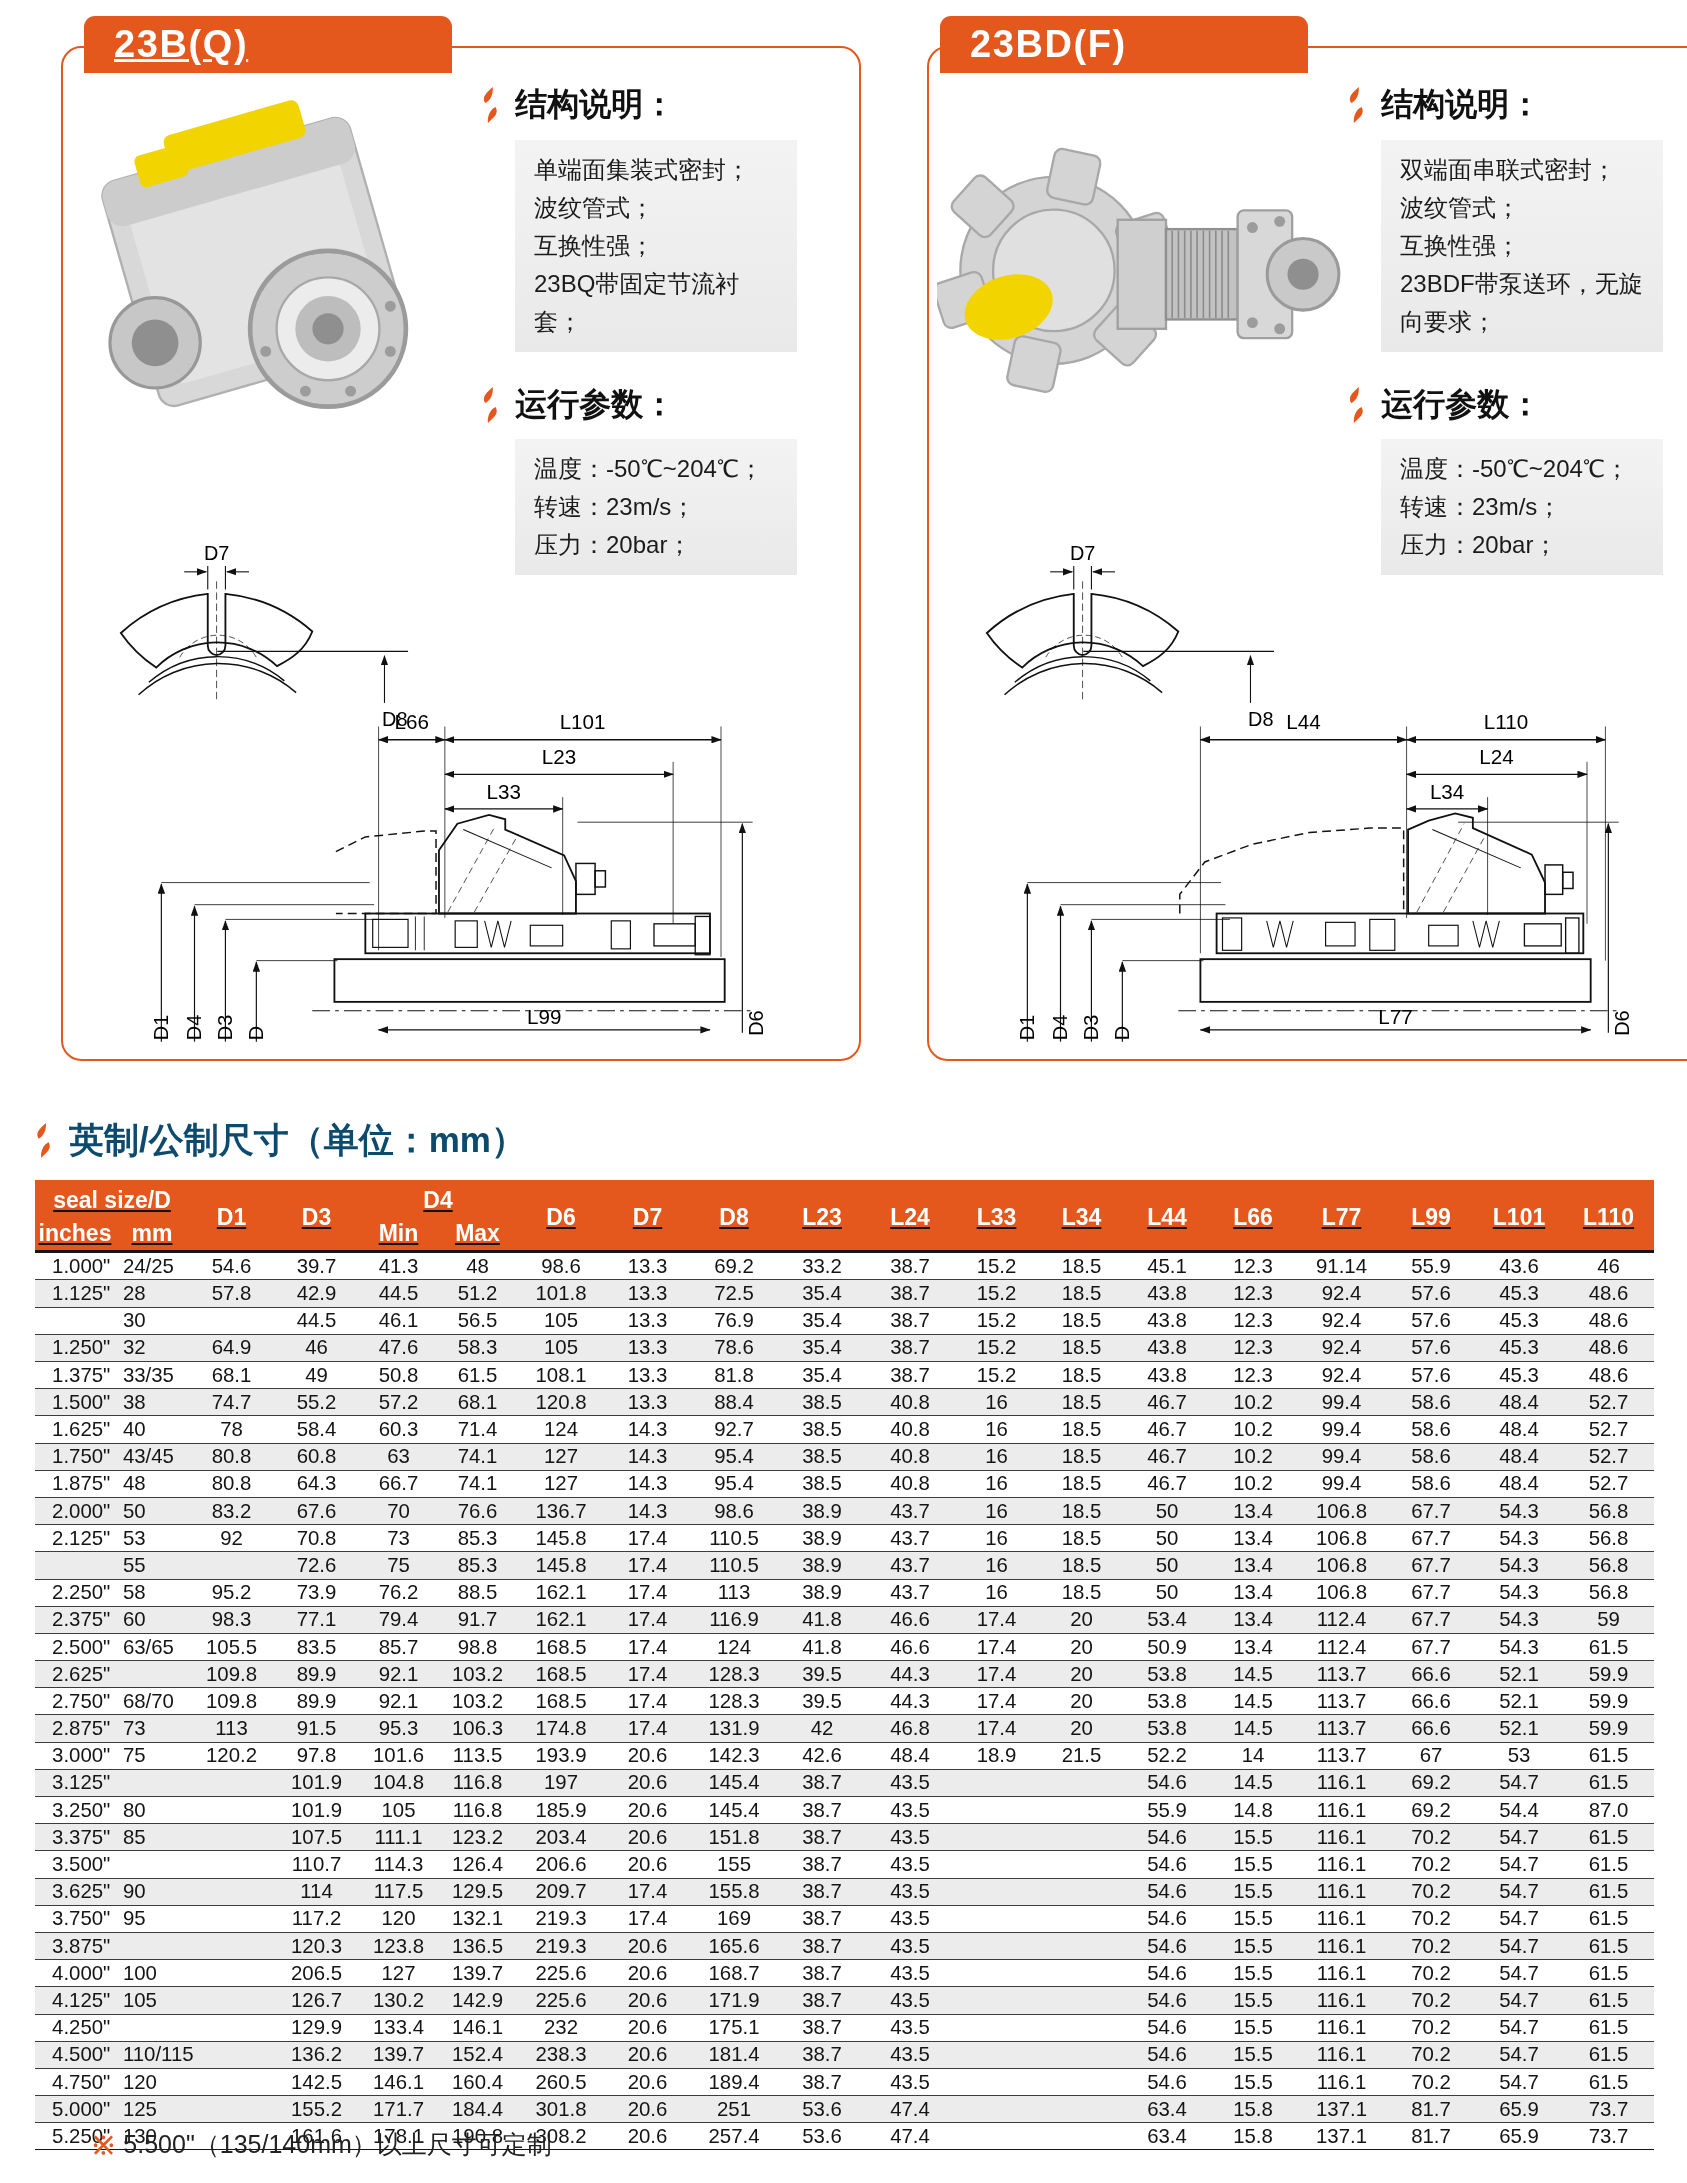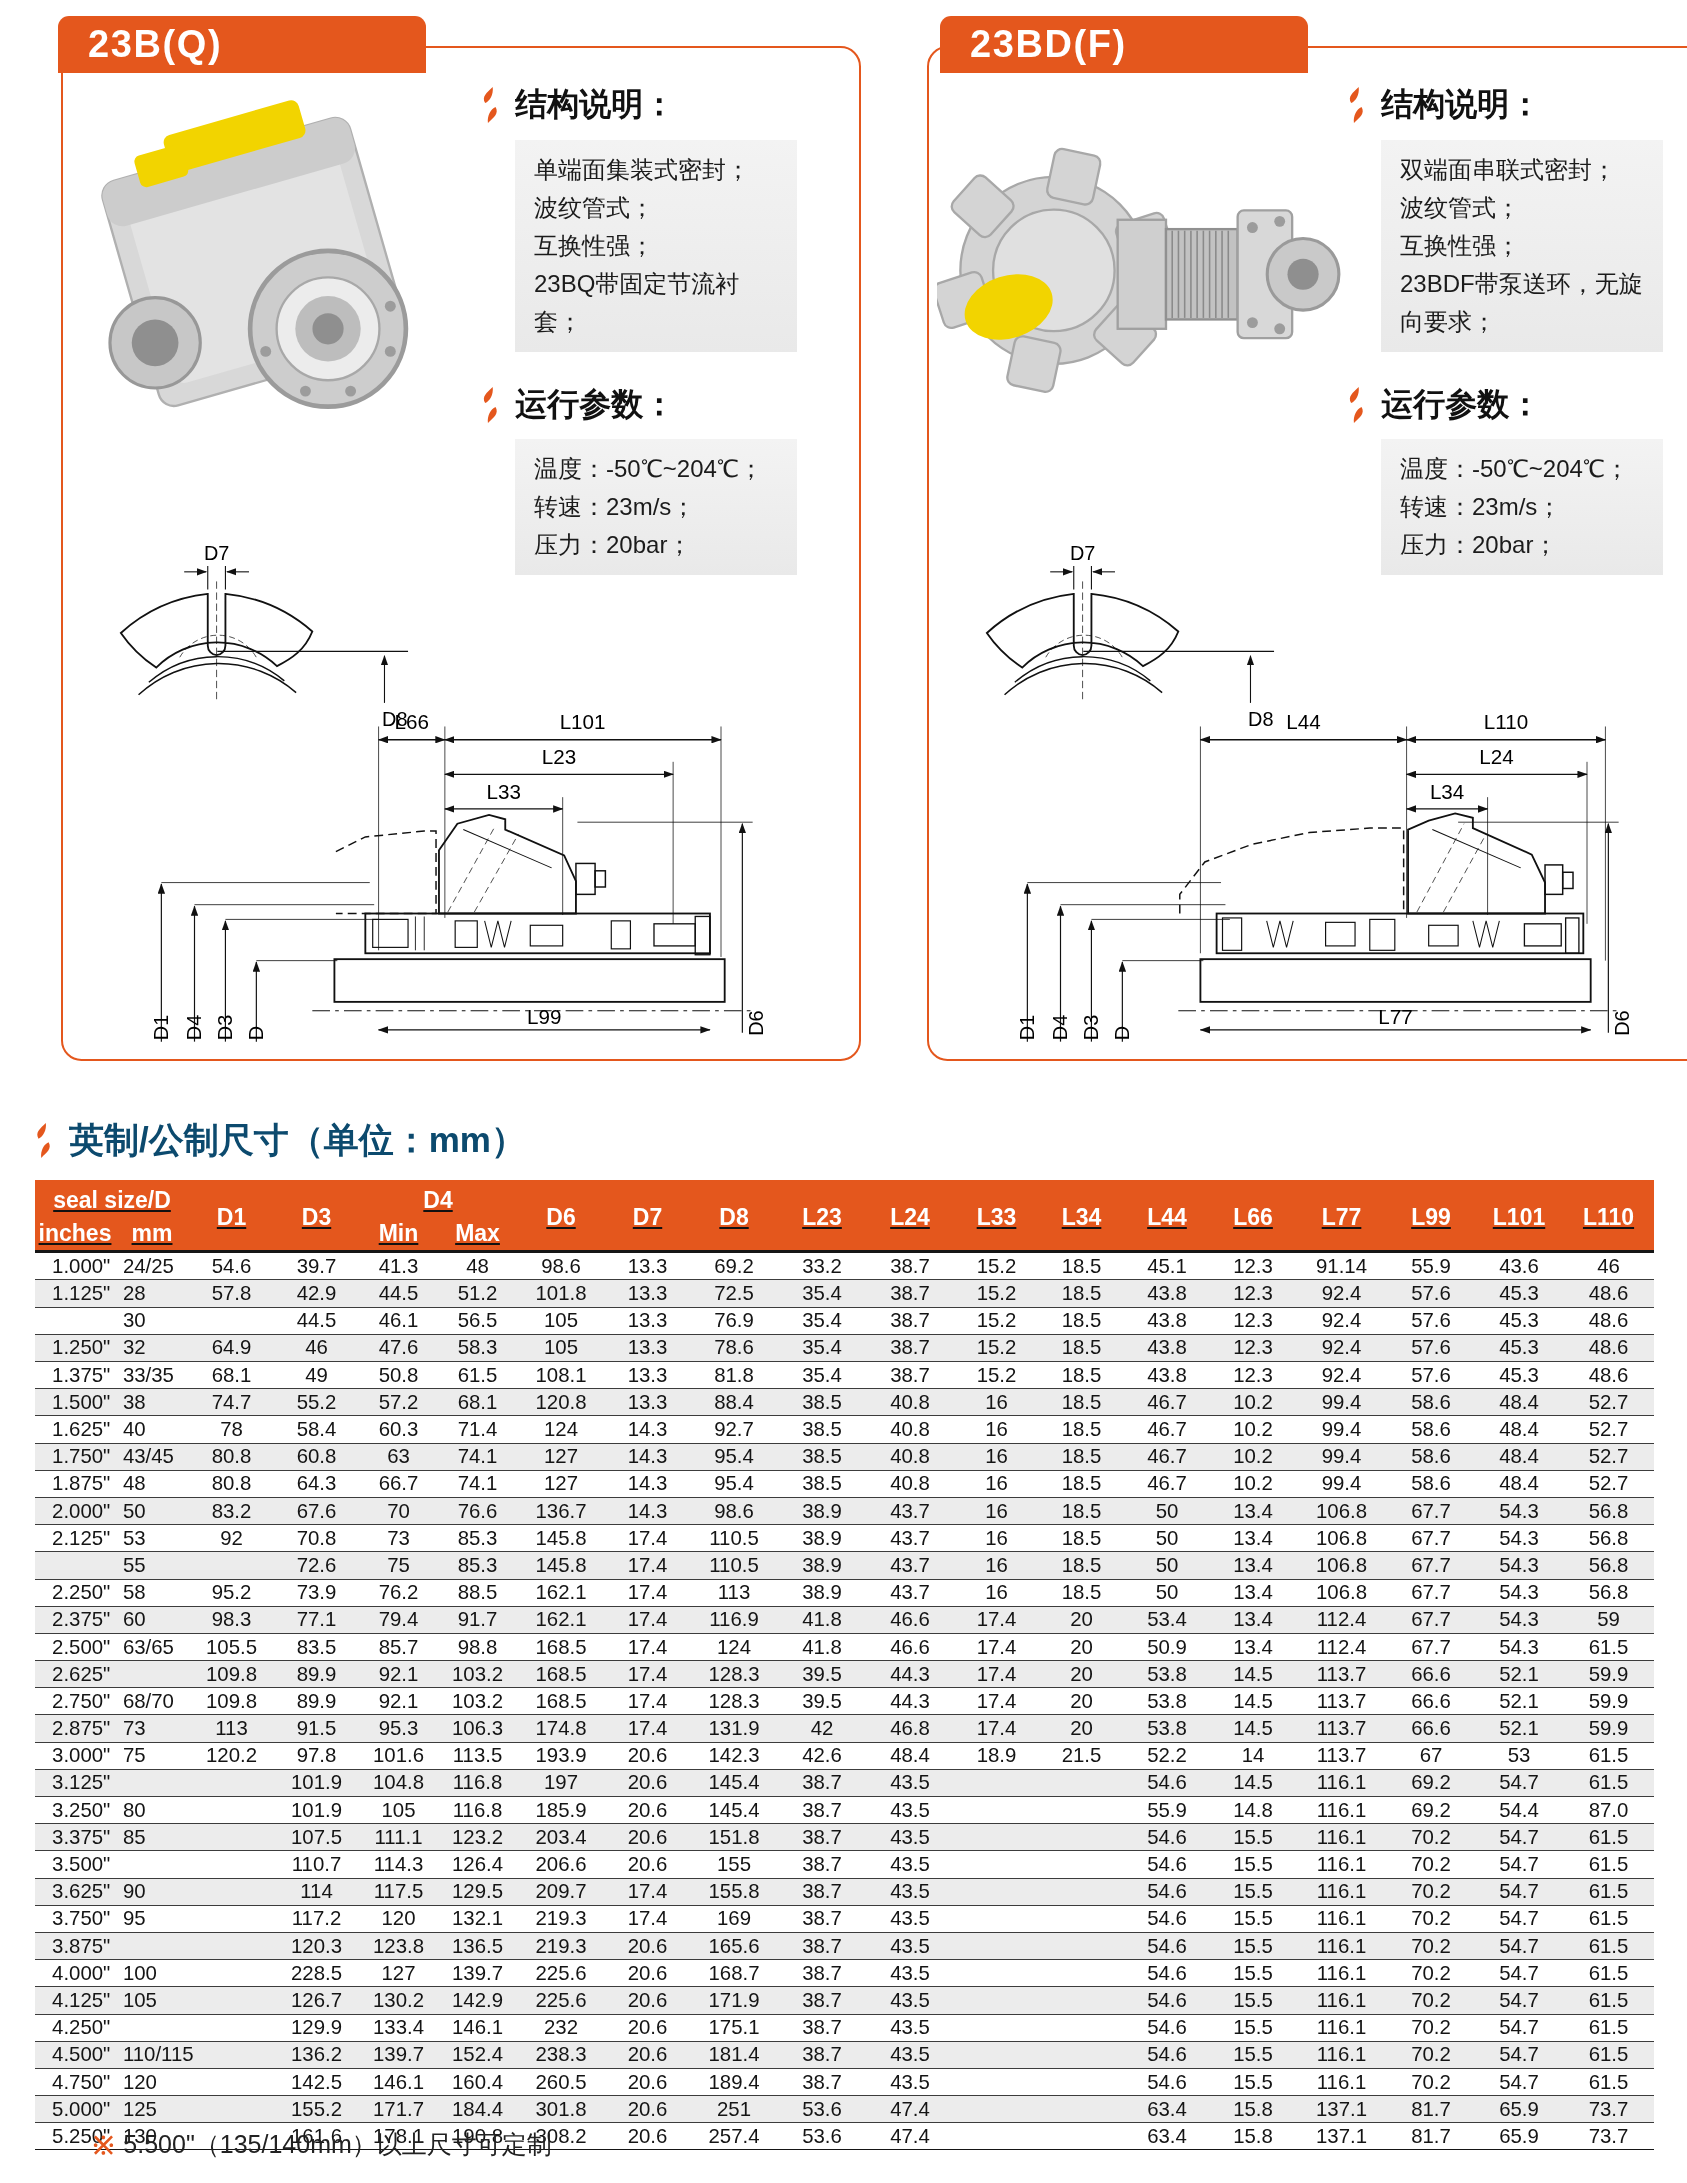--- a/index.html
+++ b/index.html
@@ -51,21 +51,21 @@
   .footnote{
     position:absolute;left:93px;top:2127px;font-size:25px;color:#222;
     display:flex;align-items:center;gap:9.4px;
   }
   .fn-mark{color:#e4571d;font-weight:bold;}
   svg text{font-family:"Liberation Sans", sans-serif;}
 </style>
 </head>
 <body>
 
-<div class="panel-tab" style="left:58px;top:15.7px;"><span>23B(Q)</span></div>
+<div class="panel-tab" style="left:84px;top:15.7px;text-decoration:underline;"><span>23B(Q)</span></div>
 <div class="panel-box" style="left:61px;top:46px;width:752px;height:1011px;">
 
   <svg class="photo-svg" viewBox="0 0 520 500">
     <g transform="rotate(-16 250 240)">
       <rect x="70" y="90" width="330" height="300" rx="20" fill="#d8d8d8" stroke="#b0b0b0" stroke-width="3"></rect>
       <rect x="95" y="115" width="280" height="250" rx="14" fill="#e3e3e3"></rect>
       <rect x="70" y="90" width="330" height="60" rx="20" fill="#cccccc"></rect>
     </g>
     <rect x="120" y="58" width="180" height="50" rx="10" fill="#f2d400" transform="rotate(-16 210 83)"></rect>
     <rect x="84" y="100" width="64" height="42" rx="8" fill="#f2d400" transform="rotate(-16 116 121)"></rect>
@@ -953,21 +953,21 @@
           <td>15.5</td>
           <td>116.1</td>
           <td>70.2</td>
           <td>54.7</td>
           <td>61.5</td>
         </tr>
         <tr>
           <td class="inch">4.000"</td>
           <td class="mm">100</td>
           <td></td>
-          <td>228.5</td>
+          <td>206.5</td>
           <td>127</td>
           <td>139.7</td>
           <td>225.6</td>
           <td>20.6</td>
           <td>168.7</td>
           <td>38.7</td>
           <td>43.5</td>
           <td></td>
           <td></td>
           <td>54.6</td>

